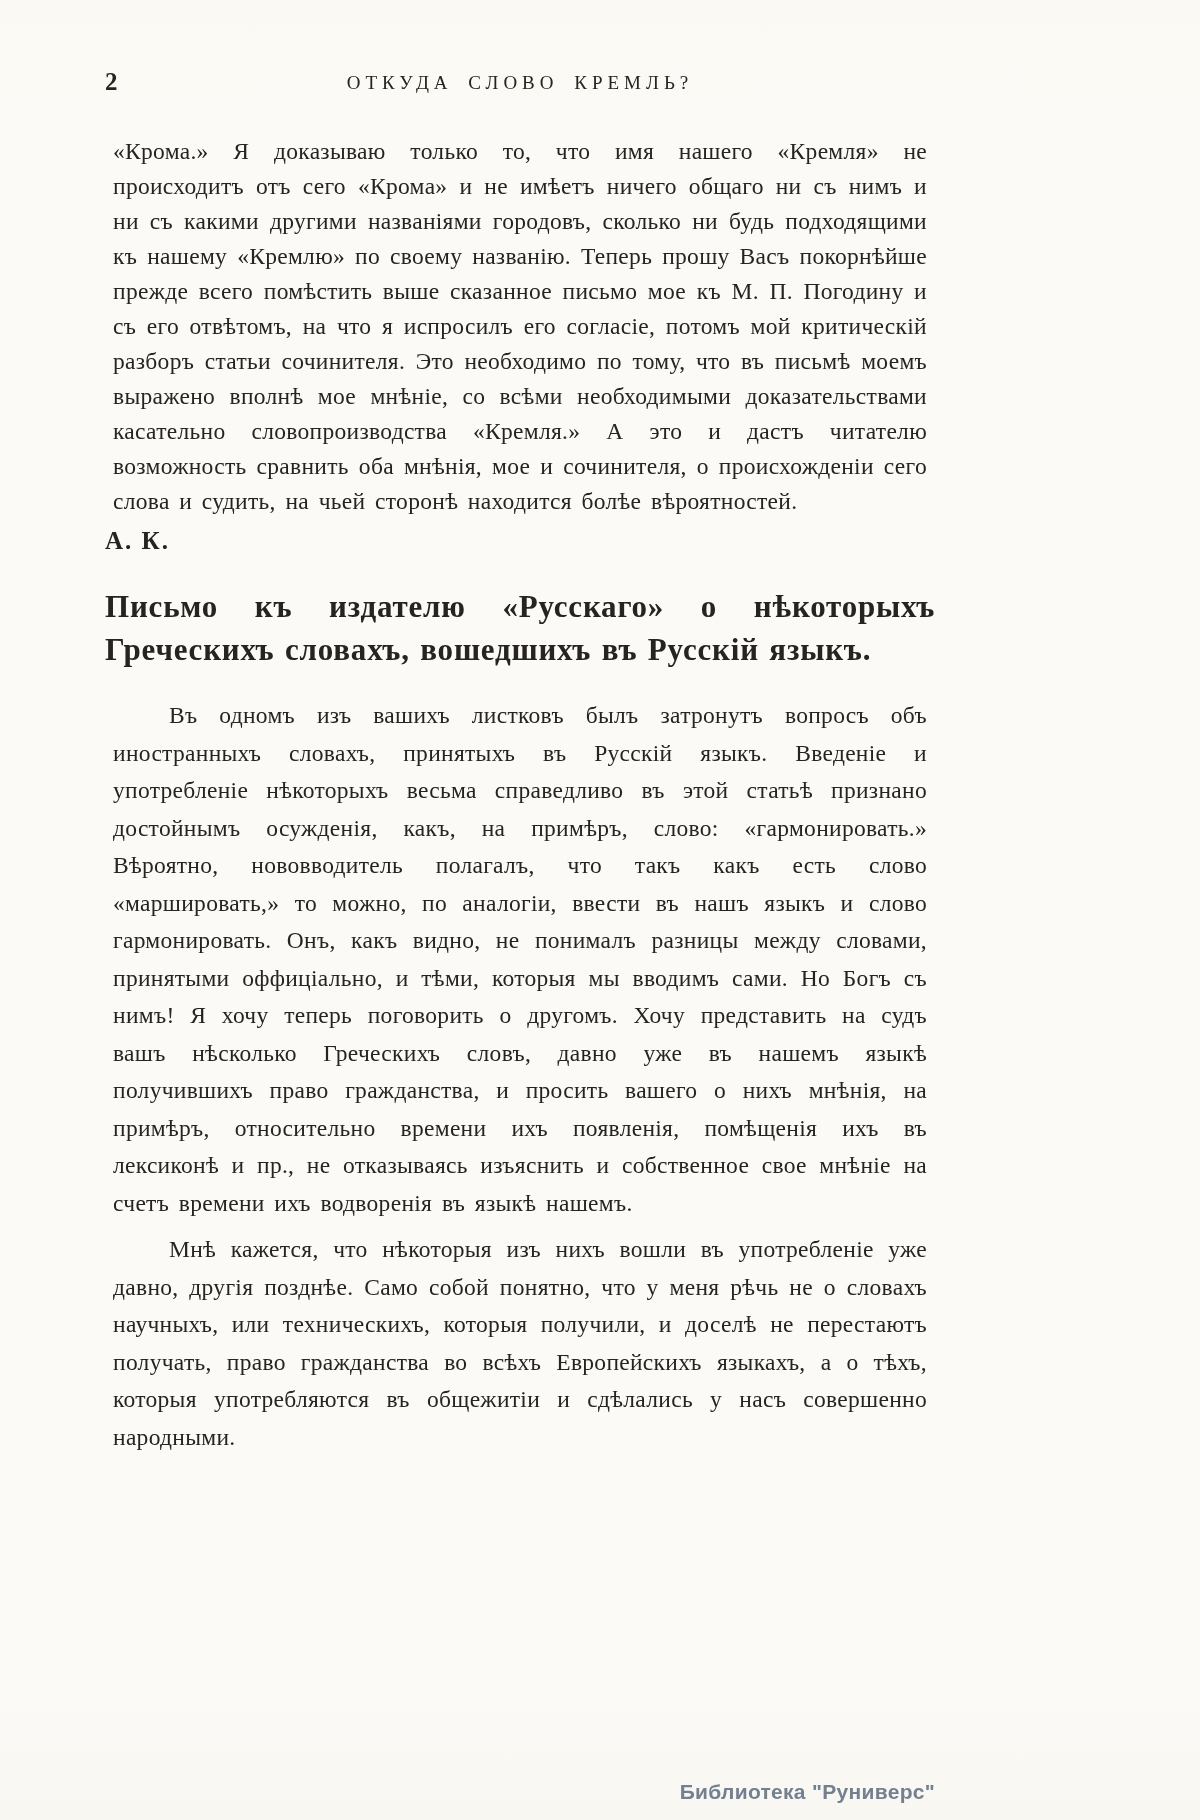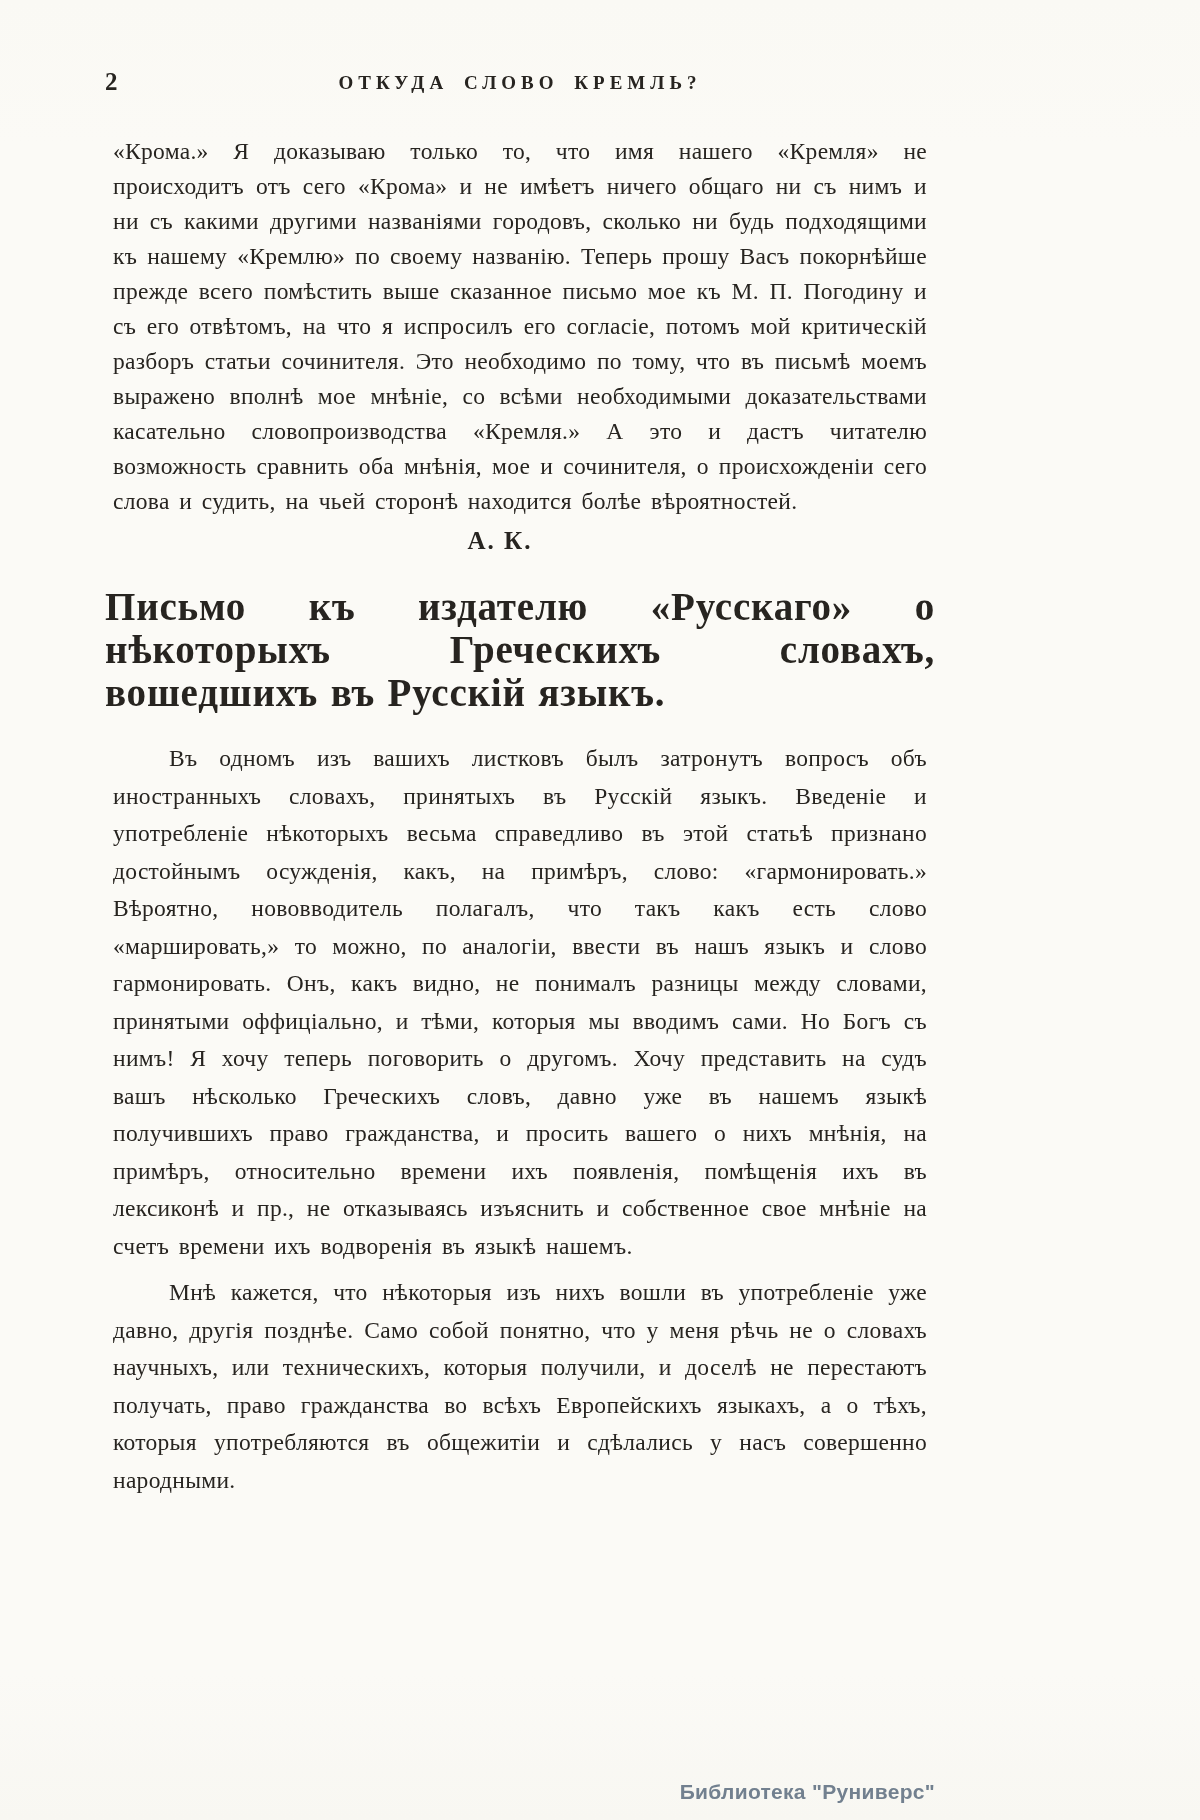--- a/index.html
+++ b/index.html
@@ -29,21 +29,21 @@
     position: absolute;
     left: 0;
     top: 0;
     font-size: 25px;
     font-weight: bold;
   }
   .running-head {
     display: block;
     text-align: center;
     font-size: 19px;
-    font-weight: bold;
+    font-weight: normal;
     letter-spacing: 5px;
     padding-top: 4px;
     word-spacing: 6px;
   }
   .body-para {
     margin: 8px;
     font-size: 23.5px;
     line-height: 35px;
     text-align: justify;
     word-spacing: 3.5px;
@@ -53,28 +53,28 @@
   .letter .body-para {
     line-height: 37.5px;
     margin-bottom: 9px;
     font-family: Liberation Serif, serif;
   }
   .no-indent {
     text-indent: 0;
   }
   .signature {
     margin: 8px 40px 0 0;
-    text-align: center;
+    text-align: left;
     font-size: 25px;
     font-weight: bold;
     letter-spacing: 2px;
   }
   .letter-heading {
     margin: 30px 0 26px 0;
-    font-size: 39px;
+    font-size: 31px;
     line-height: 43px;
     font-weight: bold;
     letter-spacing: 0.8px;
     word-spacing: 2px;
     text-align: justify;
   }
   .watermark {
     position: absolute;
     right: 265px;
     bottom: 16px;

